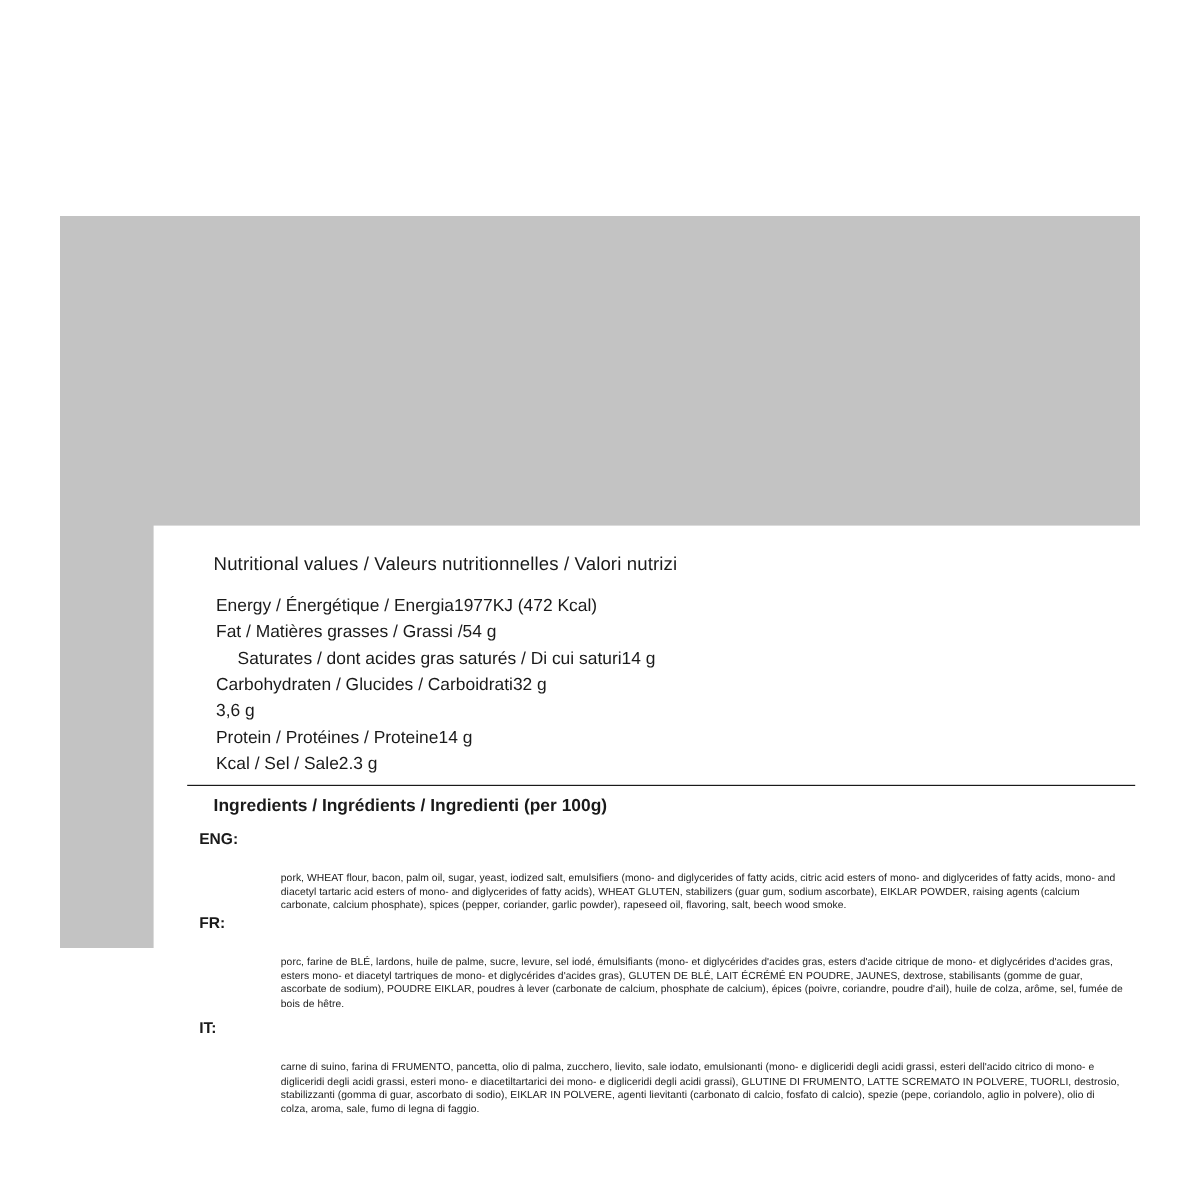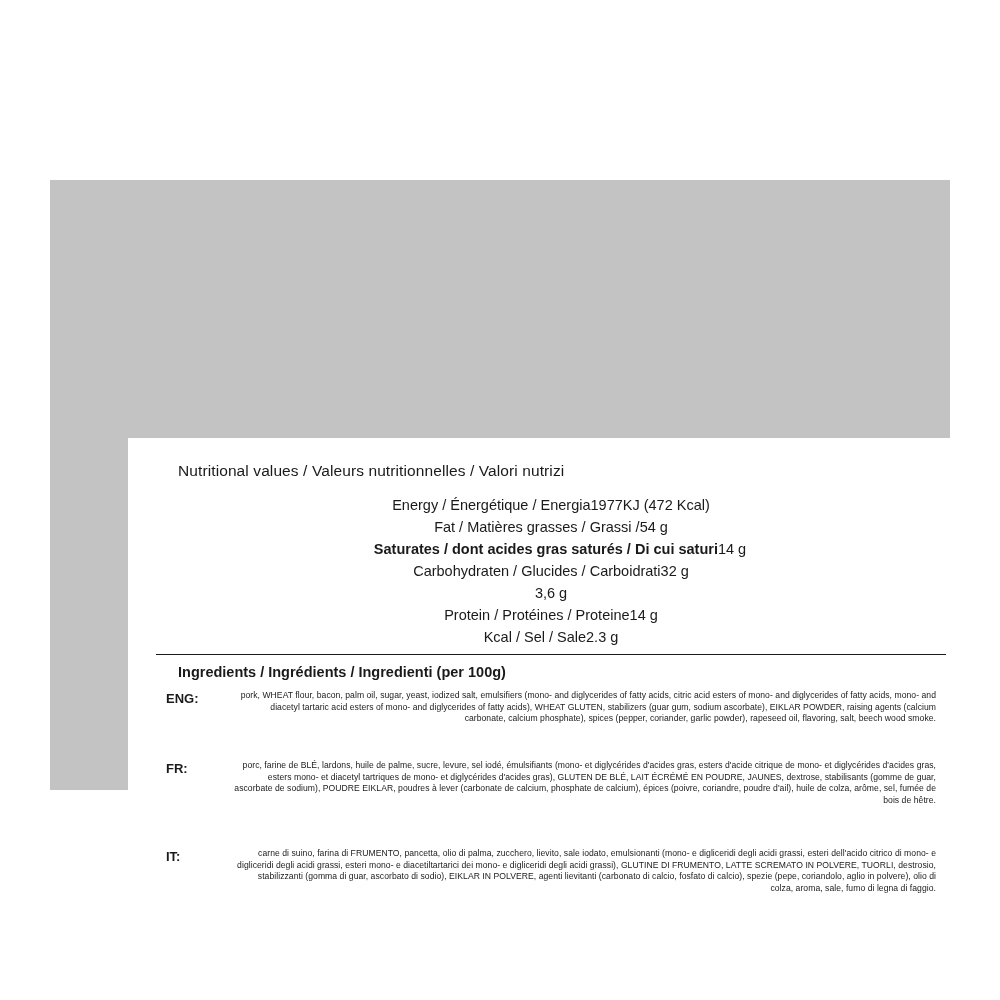--- a/index.html
+++ b/index.html
@@ -61,30 +61,30 @@
 
   #nutri-table {
     position: absolute;
     left: 52px;
     top: 56px;
     width: 742px;
   }
 
   .nrow {
     display: flex;
-    justify-content: center;
+    justify-content: flex-start;
     align-items: baseline;
     font-size: 14.5px;
     color: #1a1a1a;
     line-height: 21px;
     padding: 0.5px 0;
   }
   .nrow .nlabel { white-space: nowrap; }
   .nrow .nvalue { white-space: nowrap; text-align: right; }
-  .nrow.indent .nlabel { padding-left: 18px; font-weight: bold; }
+  .nrow.indent .nlabel { padding-left: 18px; }
 
   
   #divider {
     position: absolute;
     left: 28px;
     top: 216px;
     width: 790px;
     height: 1px;
     background: #1a1a1a;
   }
@@ -112,22 +112,23 @@
     width: 60px;
     font-size: 13px;
     font-weight: bold;
     color: #1a1a1a;
   }
   .ing-block .body {
     margin-left: 68px;
     font-size: 8.6px;
     line-height: 11.6px;
     color: #1a1a1a;
-    text-align: right;
+    text-align: left;
     letter-spacing: 0.05px;
+    margin-top: 36px;
   }
 
   #ing-eng { top: 252px; }
   #ing-fr  { top: 322px; }
   #ing-it  { top: 410px; }
 </style>
 </head>
 <body>
 
 <div id="page">

